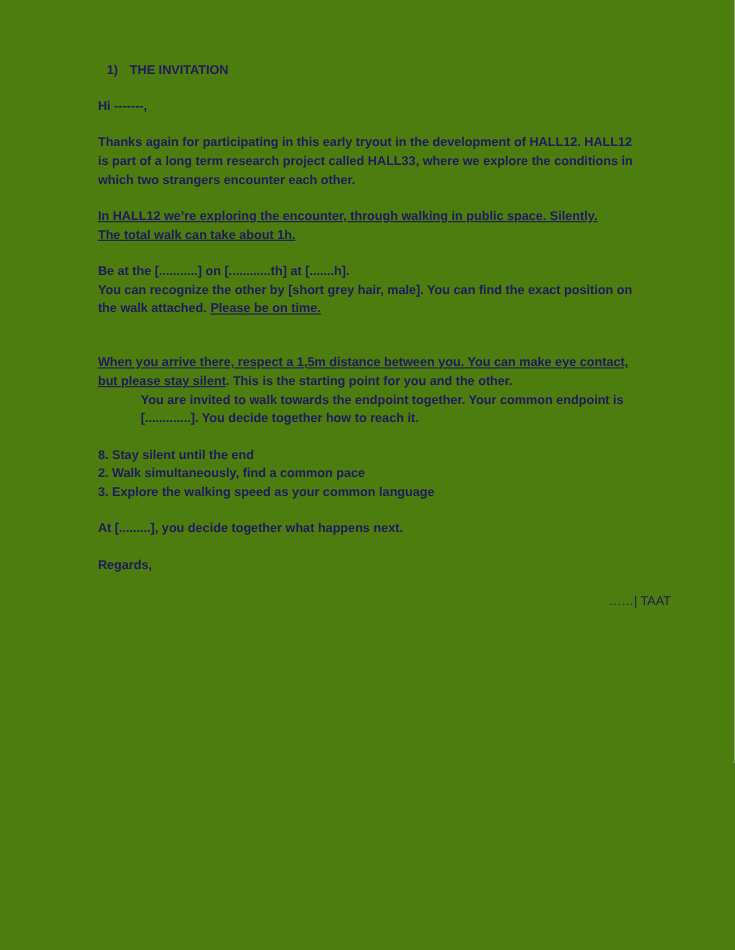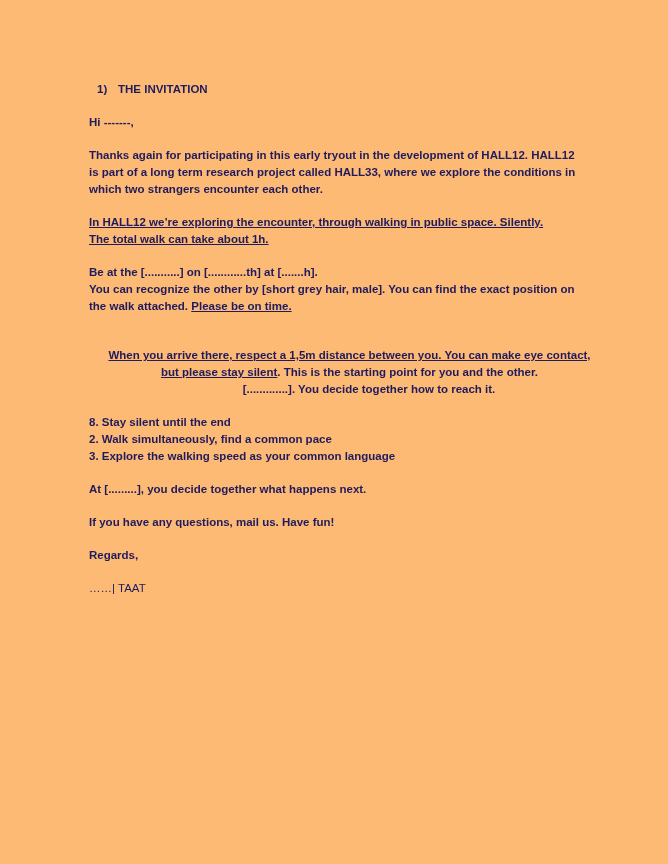--- a/index.html
+++ b/index.html
@@ -4,37 +4,37 @@
 <style>
   html, body {
     margin: 0;
     padding: 0;
     background: #ffffff;
   }
   .page {
     position: relative;
     width: 668px;
     height: 864px;
-    background: #fdba74;
+    background: #4d7c0f;
     overflow: hidden;
     font-family: "Liberation Sans", "DejaVu Sans", sans-serif;
     font-weight: 700;
     font-size: 11.5px;
     color: #1f1b5e;
     box-sizing: border-box;
-    padding: 81px 58px 0 78px;
+    padding: 56px 58px 0 78px;
   }
   .line { line-height: 17px; white-space: nowrap; }
   .para { margin: 0 0 16px 11px; }
   .heading { margin: 0 0 16px 19px; }
   .heading .num { display: inline-block; width: 21px; }
   .u { text-decoration: underline; }
   .indent { margin-left: 39px; }
-  .gap-before { margin-top: 32px; text-align: center; }
-  .signature { font-weight: 400; }
+  .gap-before { margin-top: 32px; }
+  .signature { font-weight: 400; text-align: right; }
 </style>
 </head>
 <body>
 
 <div class="page">
 
   <div class="heading line">
     <span class="num">1)</span><span>THE INVITATION</span>
   </div>
 
@@ -54,30 +54,30 @@
 
   <div class="para">
     <div class="line">Be at the [...........] on [............th] at [.......h].</div>
     <div class="line">You can recognize the other by [short grey hair, male]. You can find the exact position on</div>
     <div class="line"><span>the walk attached. </span><span class="u">Please be on time.</span></div>
   </div>
 
   <div class="para gap-before">
     <div class="line u">When you arrive there, respect a 1,5m distance between you. You can make eye contact,</div>
     <div class="line"><span class="u">but please stay silent</span><span>. This is the starting point for you and the other.</span></div>
+    <div class="line indent">You are invited to walk towards the endpoint together. Your common endpoint is</div>
     <div class="line indent">[.............]. You decide together how to reach it.</div>
   </div>
 
   <div class="para">
     <div class="line">8. Stay silent until the end</div>
     <div class="line">2. Walk simultaneously, find a common pace</div>
     <div class="line">3. Explore the walking speed as your common language</div>
   </div>
 
   <div class="para line">At [.........], you decide together what happens next.</div>
 
-  <div class="para line">If you have any questions, mail us. Have fun!</div>
 
   <div class="para line">Regards,</div>
 
   <div class="para line signature">……| TAAT</div>
 
 </div>
 
 </body></html>

